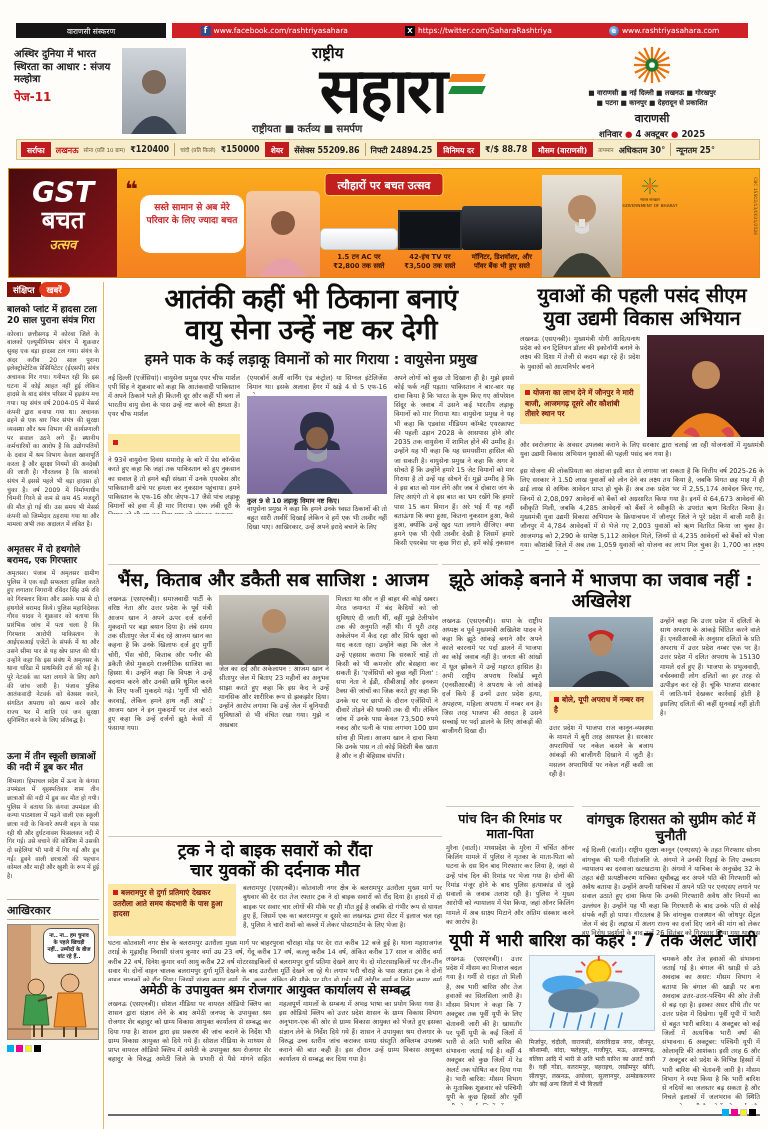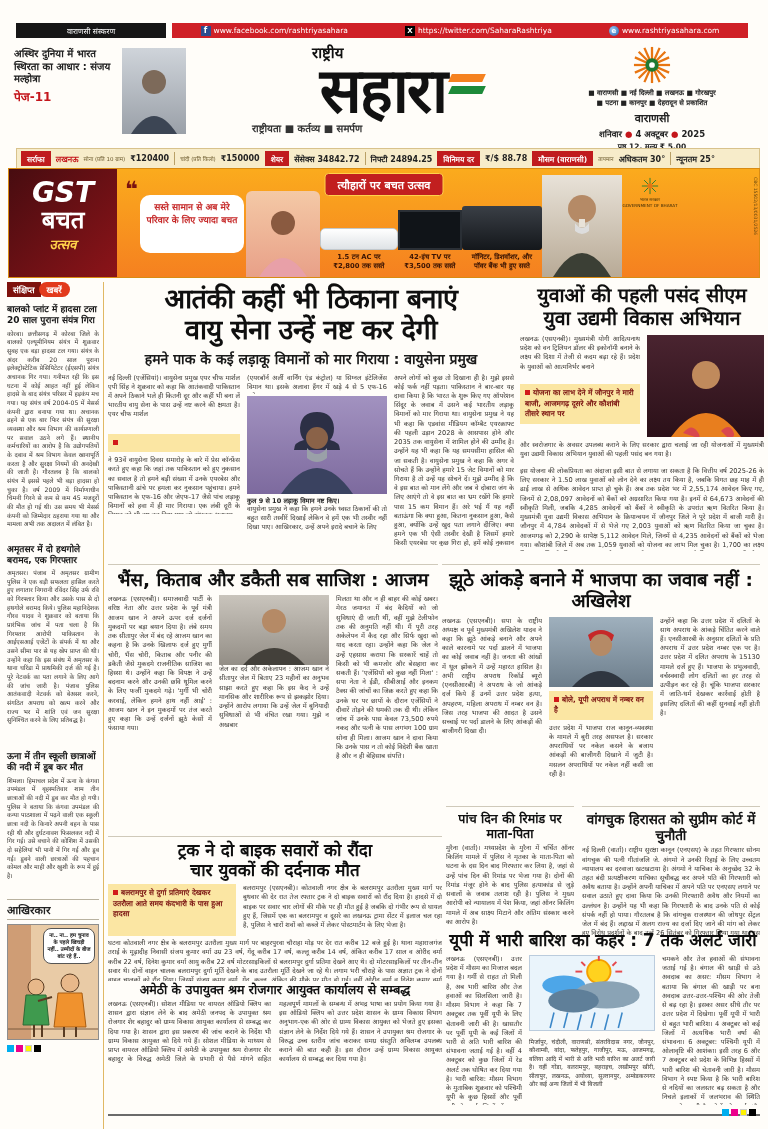--- a/index.html
+++ b/index.html
@@ -31,21 +31,21 @@
   .np-flag i:nth-child(3){ background:#1d8a3a; }
   .np-tag { font-size:10px; font-weight:700; color:#333; text-align:left; padding-right:16px; margin-top:0; }
   .mast-right { top:46px; left:548px; width:208px; text-align:center; color:#222; }
   .mr-lines { font-size:6.8px; font-weight:700; line-height:1.5; }
   .mr-city { font-size:11px; font-weight:800; margin-top:2px; }
   .mr-date { font-size:8.5px; font-weight:800; margin-top:3px; }
   .mr-price { font-size:7.5px; font-weight:700; margin-top:2px; }
   .rdot { color:#c4161c; }
 
   
-  .ticker { top:148px; left:16px; right:8px; height:21px; background:#f7ecca; border:1px solid #d8c28c; display:flex; align-items:center; gap:5px; padding:0 4px; overflow:hidden; }
+  .ticker { top:139px; left:16px; right:8px; height:21px; background:#f7ecca; border:1px solid #d8c28c; display:flex; align-items:center; gap:5px; padding:0 4px; overflow:hidden; }
   .t-label { background:#c01b1e; color:#fff; font-weight:700; font-size:7.5px; padding:2.5px 6px; white-space:nowrap; }
   .t-city { color:#c4161c; font-size:8px; font-weight:800; white-space:nowrap; }
   .t-sub { font-size:5.5px; color:#6b5a2e; white-space:nowrap; }
   .t-val { font-size:8px; font-weight:800; color:#222; white-space:nowrap; }
   .t-div { width:1px; height:13px; background:#b9a066; }
 
   
   .ad { top:168px; left:8px; right:8px; height:110px; background:linear-gradient(180deg,#fbab1d,#f58020); display:flex; align-items:stretch; overflow:hidden; border:1px solid #d88b12; }
   .ad-left { width:108px; background:linear-gradient(135deg,#470c10,#8c1419); color:#fff; text-align:center; padding-top:10px; }
   .ad-gst { font-size:28px; font-weight:900; font-style:italic; line-height:1; }
@@ -190,21 +190,21 @@
 
   <div class="abs ticker">
     <span class="t-label">सर्राफा</span>
     <span class="t-city">लखनऊ</span>
     <span class="t-sub">सोना (प्रति 10 ग्राम)</span>
     <span class="t-val">₹120400</span>
     <span class="t-div"></span>
     <span class="t-sub">चांदी (प्रति किलो)</span>
     <span class="t-val">₹150000</span>
     <span class="t-label">शेयर</span>
-    <span class="t-val">सेंसेक्स 34842.72</span>
+    <span class="t-val">सेंसेक्स 55209.86</span>
     <span class="t-div"></span>
     <span class="t-val">निफ्टी 24894.25</span>
     <span class="t-label">विनिमय दर</span>
     <span class="t-val">₹/$ 88.78</span>
     <span class="t-label">मौसम (वाराणसी)</span>
     <span class="t-sub">तापमान</span>
     <span class="t-val">अधिकतम 30°</span>
     <span class="t-div"></span>
     <span class="t-val">न्यूनतम 25°</span>
   </div>

